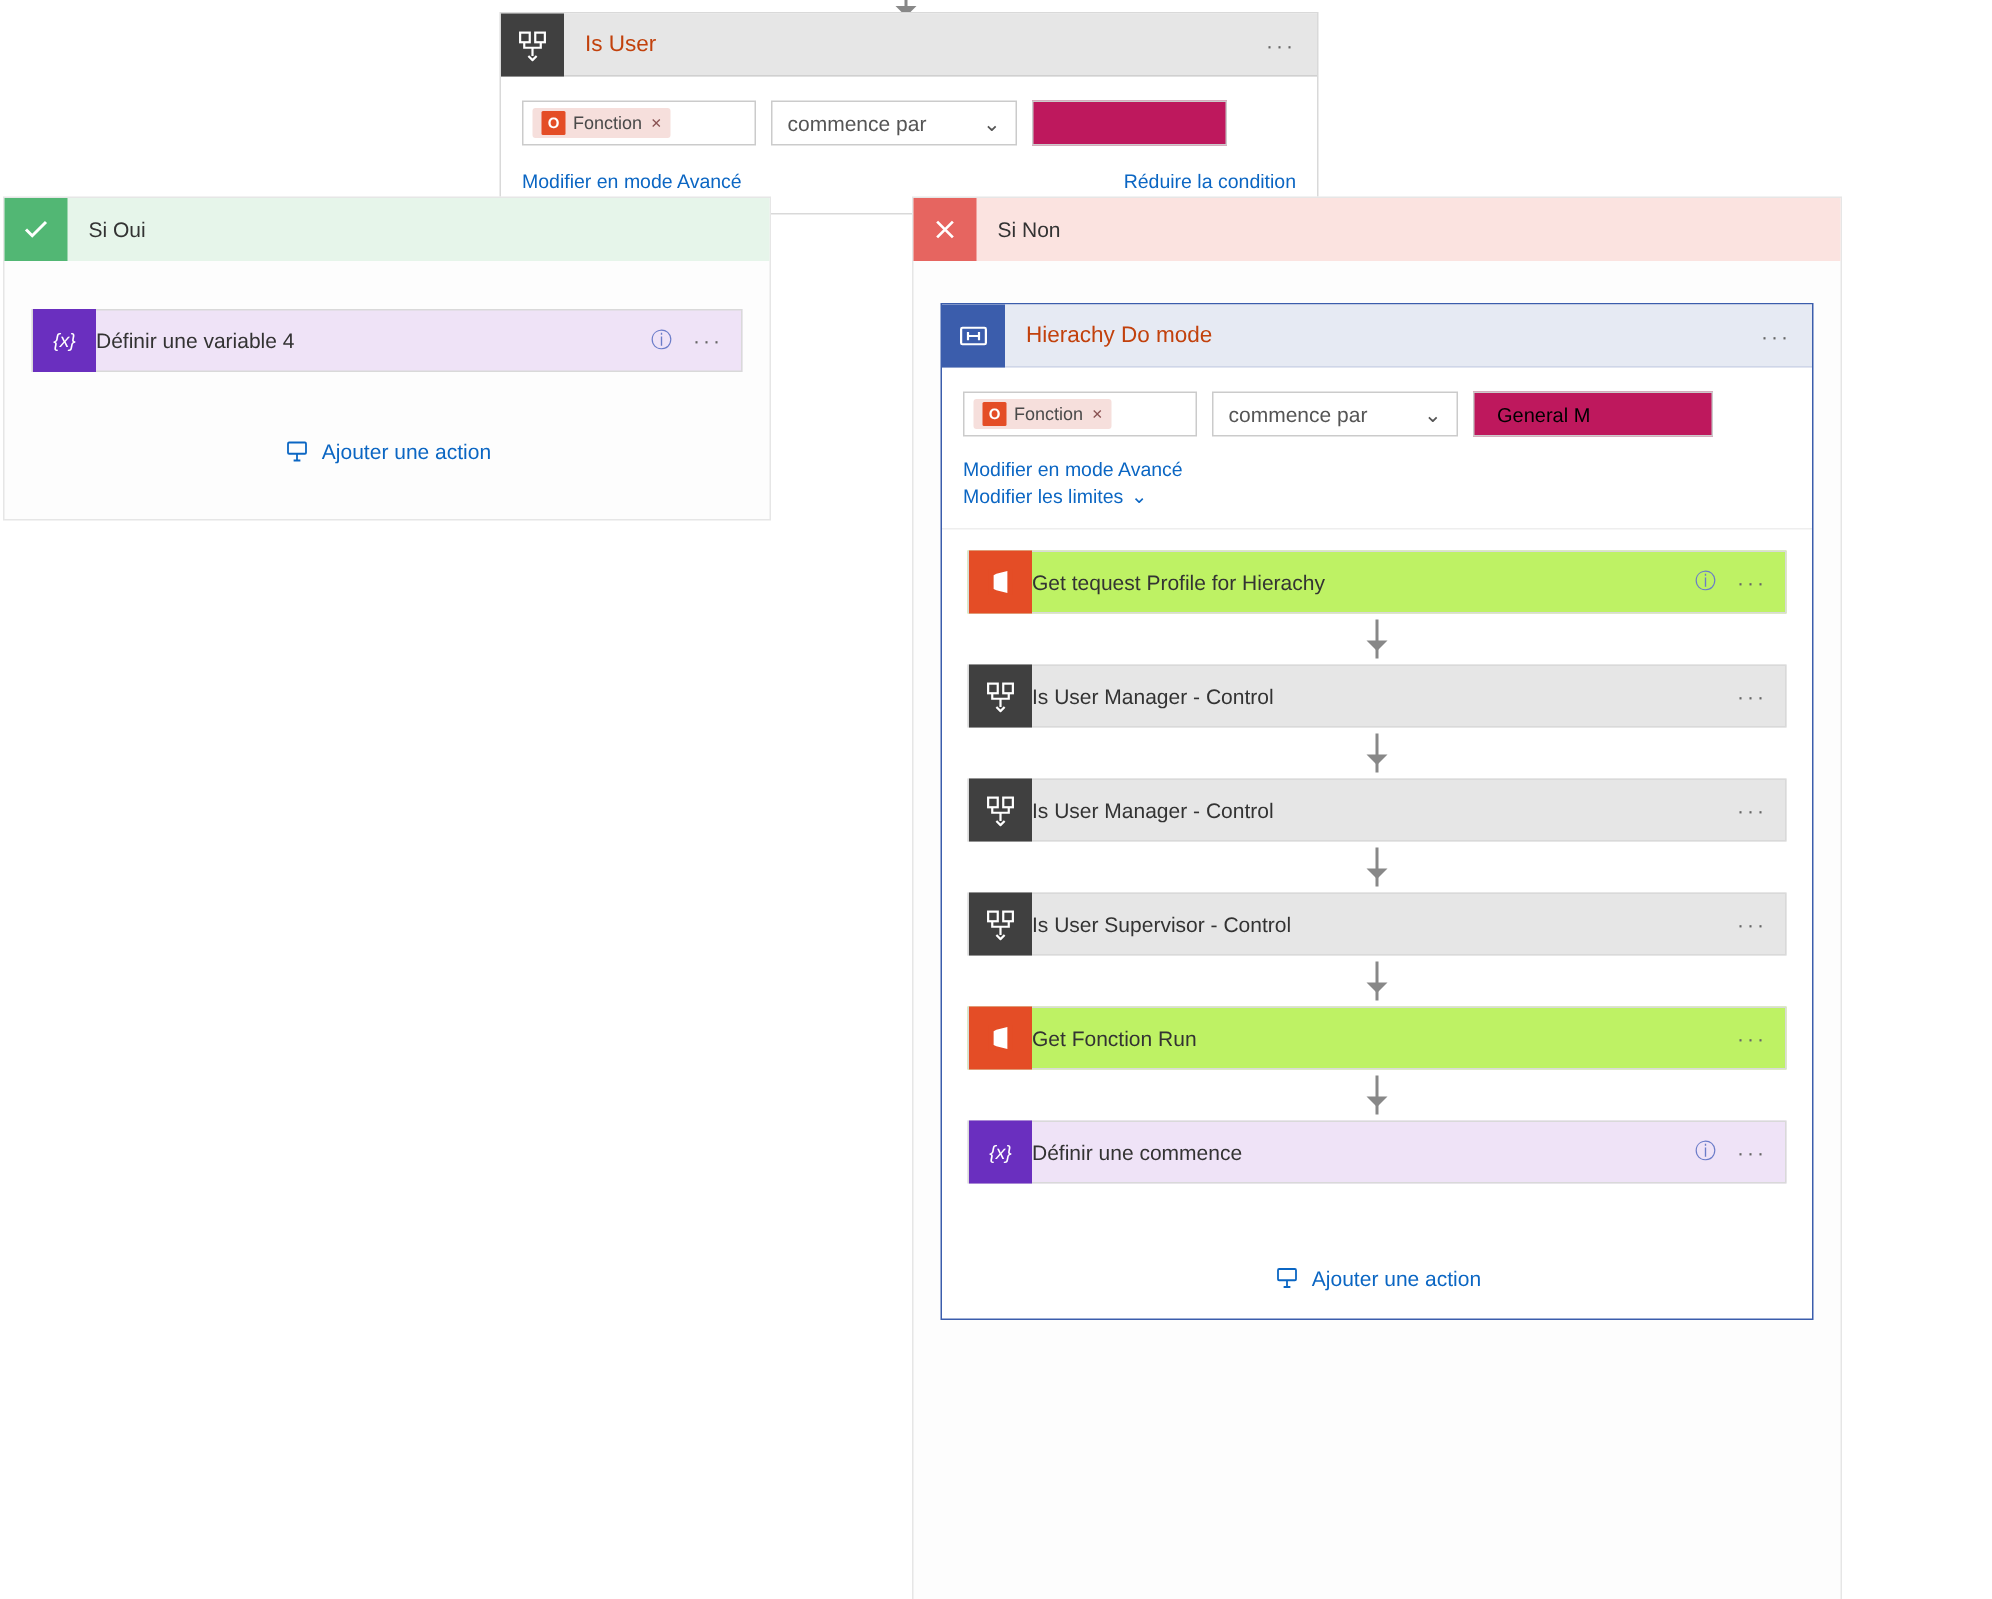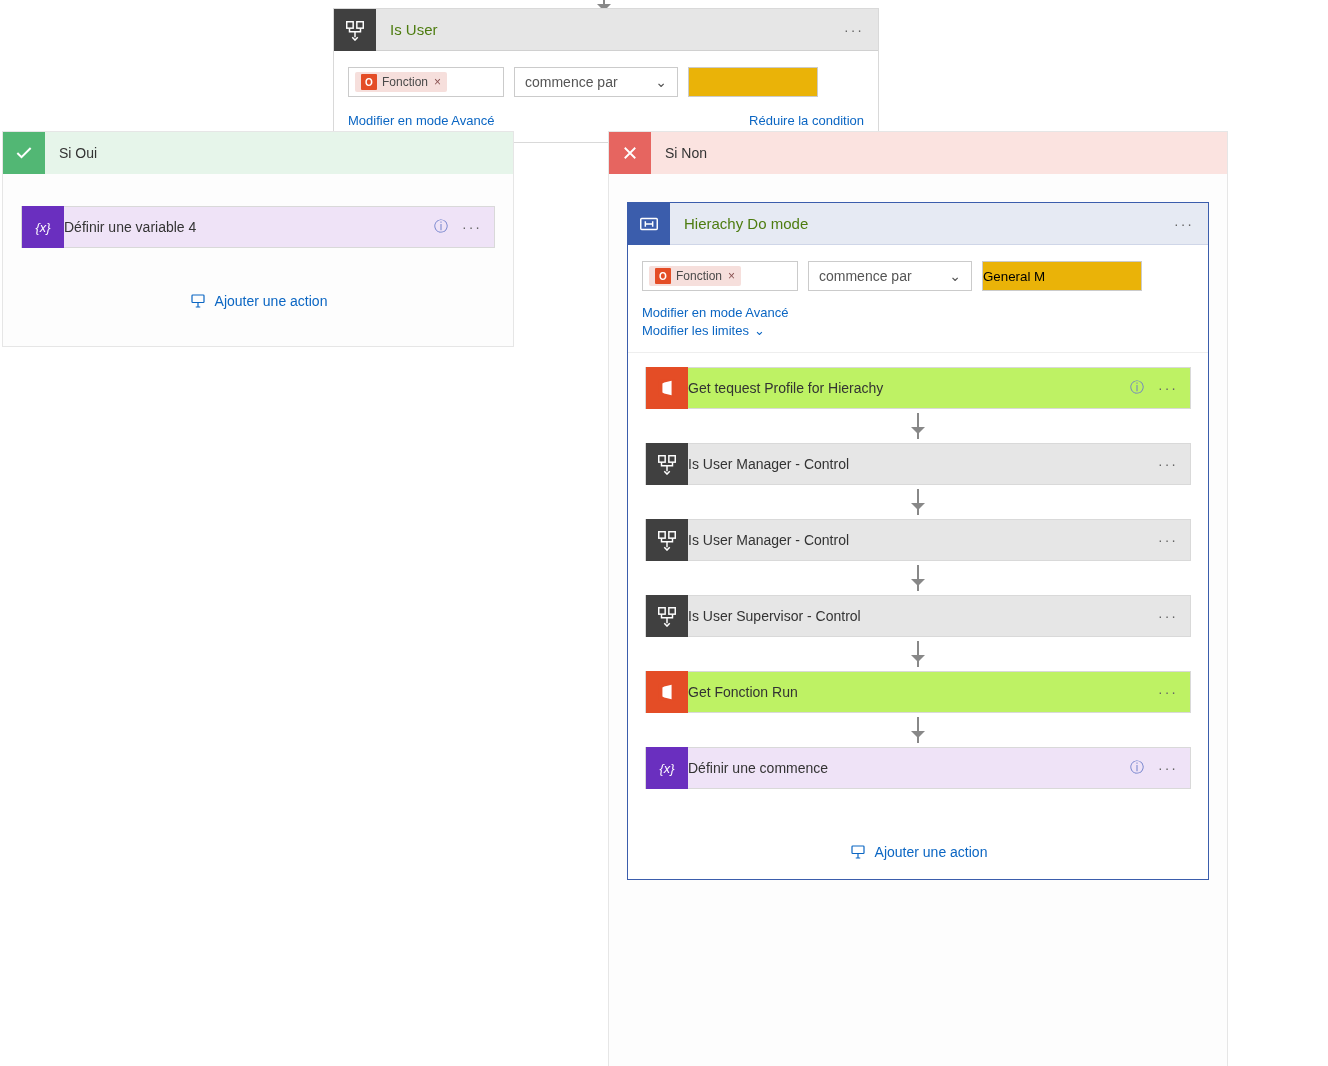--- a/index.html
+++ b/index.html
@@ -5,30 +5,30 @@
 *{box-sizing:border-box;margin:0;padding:0;font-family:"Segoe UI",Arial,sans-serif}
 body{background:#fff;width:1328px;height:1066px;position:relative;color:#323130;font-size:14px}
 .canvas{position:relative;width:100%;height:100%}
 
 .top-arrow{position:absolute;left:603px;top:0;width:2px;height:10px;background:#888}
 .top-arrow:after{content:"";position:absolute;left:-6px;top:4px;border:7px solid transparent;border-top-color:#888}
 
 .cond-card{position:absolute;left:333px;top:8px;width:546px;border:1px solid #d9d9d9;background:#fff}
 .cond-header{height:42px;display:flex;align-items:center;background:#e6e6e6;border-bottom:1px solid #d0d0d0}
 .cond-icon{width:42px;height:42px;background:#404040;display:flex;align-items:center;justify-content:center}
-.cond-title{margin-left:14px;font-size:15px;color:#4d7c0f}
+.cond-title{margin-left:14px;font-size:15px;color:#c2410c}
 .cond-menu{margin-left:auto;margin-right:14px;letter-spacing:2px;color:#666;cursor:pointer}
 .cond-body{padding:16px 14px 14px 14px}
 .row{display:flex;align-items:center;gap:10px}
 .token-box{display:flex;align-items:center;height:30px;border:1px solid #cbcbcb;background:#fff;padding:0 6px;width:156px}
 .token{display:inline-flex;align-items:center;background:#f6dfdc;color:#4a4a4a;border-radius:2px;padding:2px 6px;font-size:12px}
 .o-badge{width:16px;height:16px;background:#e44d26;display:inline-flex;align-items:center;justify-content:center;margin-right:5px;color:#fff;font-size:10px;font-weight:bold;border-radius:1px}
 .tk-x{margin-left:6px;color:#8a5252;cursor:pointer;font-size:12px}
 .sel-box{width:164px;height:30px;border:1px solid #cbcbcb;display:flex;align-items:center;justify-content:space-between;padding:0 10px;color:#555;cursor:pointer;background:#fff}
-.val-box{width:130px;height:30px;border:1px solid #cbcbcb;background:#eab308;padding:0 0}
+.val-box{width:130px;height:30px;border:1px solid #cbcbcb;background:#be185d;padding:0 15px}
 .links{display:flex;justify-content:space-between;margin-top:16px}
 .lnk{color:#0b66c3;font-size:13px;cursor:pointer}
 
 .branch{position:absolute;top:131px;border:1px solid #e6e6e6;background:#fdfdfd}
 .yes{left:2px;width:512px;height:216px}
 .no{left:608px;width:620px;height:1010px}
 .bh{height:42px;display:flex;align-items:center}
 .bh-yes{background:#e6f5ea}
 .bh-no{background:#fbe3e0}
 .bh-ico{width:42px;height:42px;display:flex;align-items:center;justify-content:center}

